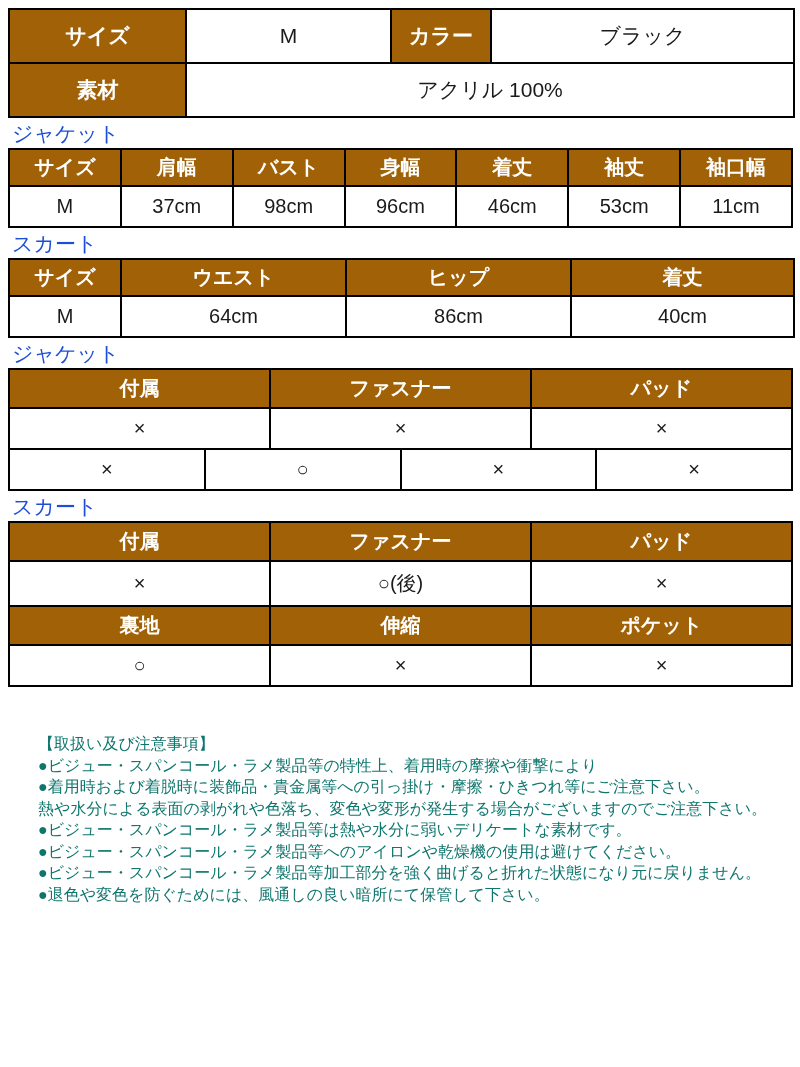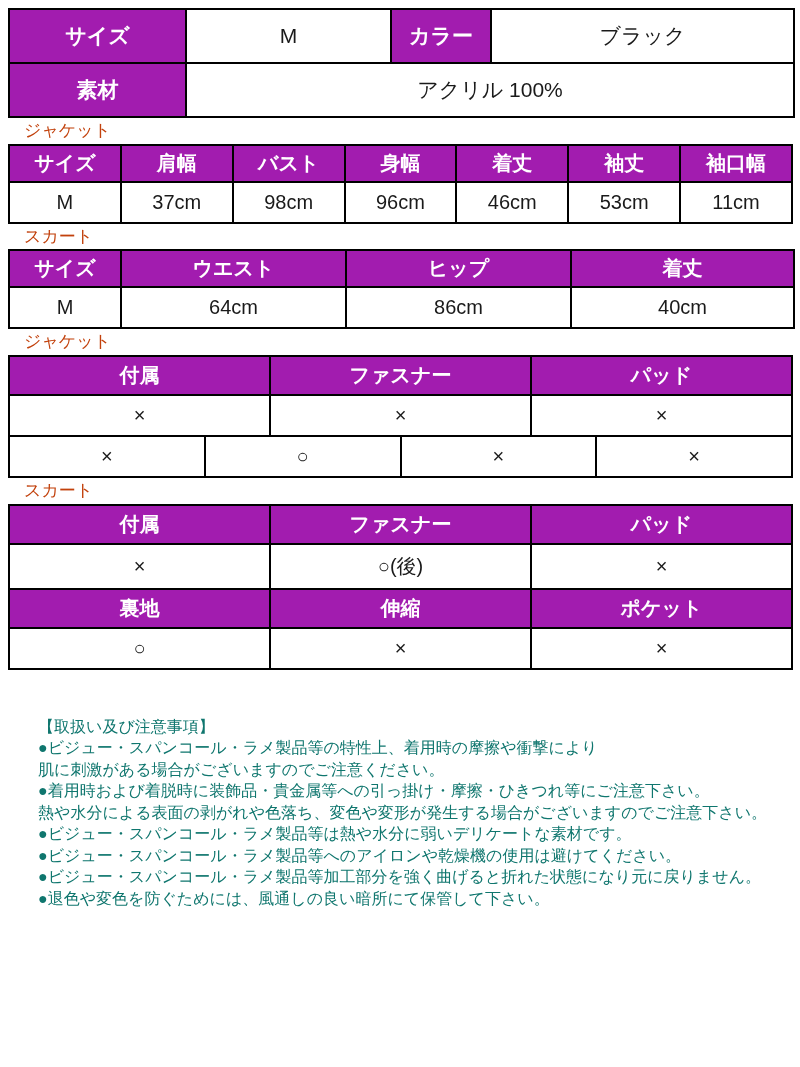--- a/index.html
+++ b/index.html
@@ -12,39 +12,39 @@
   .page{padding:8px 7px 0 8px;}
   table{border-collapse:collapse;width:785px;table-layout:fixed;}
   th,td{
     border:2px solid #000;
     text-align:center;
     vertical-align:middle;
     overflow:hidden;
     white-space:nowrap;
   }
   th{
-    background:#a21caf;
+    background:#a16207;
     color:#fff;
     font-weight:bold;
     font-size:20px;
     padding:5px 2px;
   }
   td{
     font-size:20px;
     color:#1a1a1a;
     padding:8px 2px;
     background:#fff;
   }
   .meta th,.meta td{height:36px;font-size:21px;}
   .size-tbl th{padding:4px 2px;}
   .size-tbl td{padding:8px 2px;}
   .section-label{
-    font-size:17px;
-    color:#c2410c;
-    margin:4px 0 3px 16px;
+    font-size:21px;
+    color:#1d4ed8;
+    margin:4px 0 3px 4px;
     line-height:1.1;
   }
   .features col{width:8.3333%;}
   .notes{
     margin-top:46px;
     padding-left:30px;
     font-size:16px;
     line-height:21.5px;
     color:#0f766e;
   }
@@ -177,21 +177,20 @@
         <td>○</td>
         <td>×</td>
         <td>×</td>
       </tr>
     </tbody>
   </table>
 
   <div class="notes">
     <div>【取扱い及び注意事項】</div>
     <div>●ビジュー・スパンコール・ラメ製品等の特性上、着用時の摩擦や衝撃により</div>
-    <div>肌に刺激がある場合がございますのでご注意ください。</div>
     <div>●着用時および着脱時に装飾品・貴金属等への引っ掛け・摩擦・ひきつれ等にご注意下さい。</div>
     <div>熱や水分による表面の剥がれや色落ち、変色や変形が発生する場合がございますのでご注意下さい。</div>
     <div>●ビジュー・スパンコール・ラメ製品等は熱や水分に弱いデリケートな素材です。</div>
     <div>●ビジュー・スパンコール・ラメ製品等へのアイロンや乾燥機の使用は避けてください。</div>
     <div>●ビジュー・スパンコール・ラメ製品等加工部分を強く曲げると折れた状態になり元に戻りません。</div>
     <div>●退色や変色を防ぐためには、風通しの良い暗所にて保管して下さい。</div>
   </div>
 
 </div>
 

